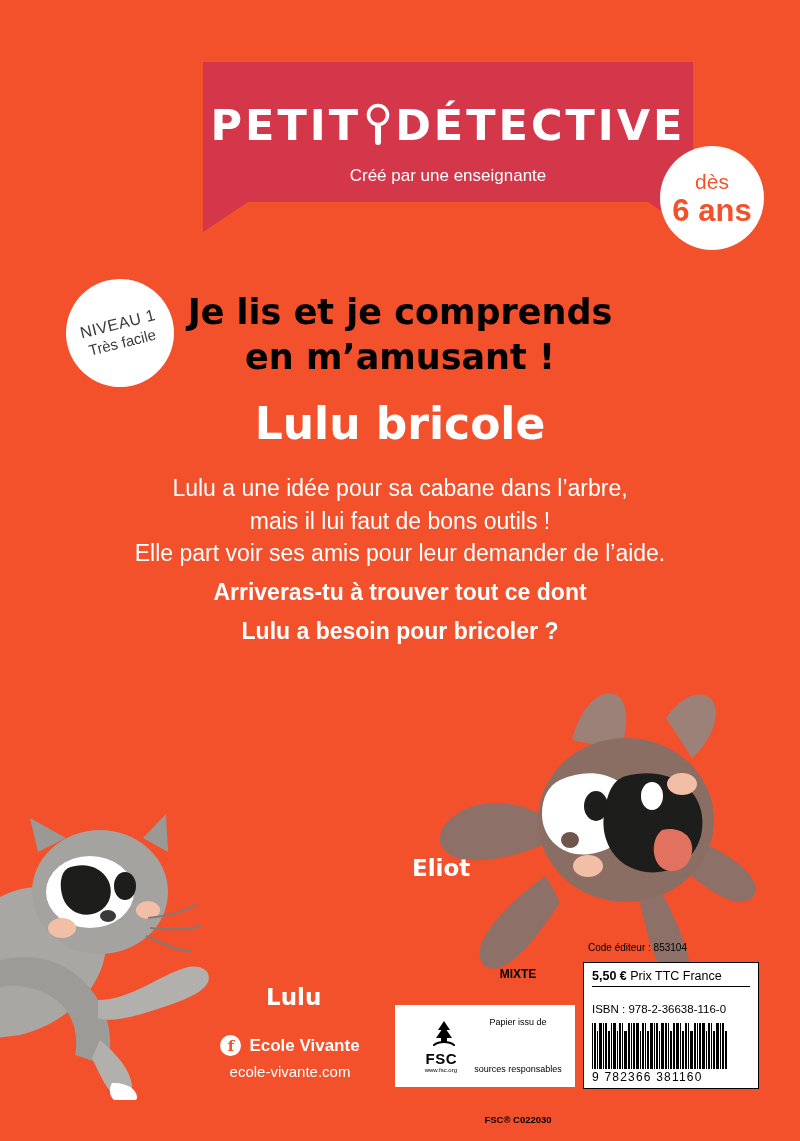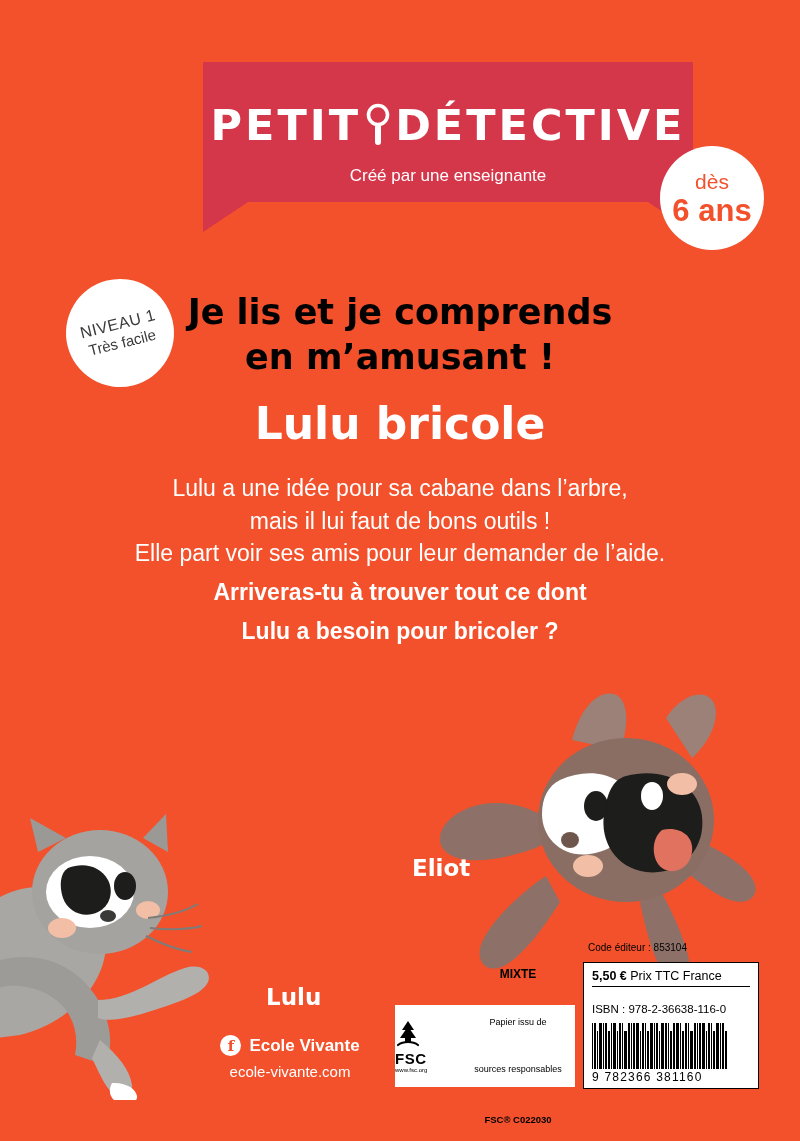--- a/index.html
+++ b/index.html
@@ -219,21 +219,21 @@
     width: 180px;
     height: 82px;
     background: #ffffff;
     display: flex;
     align-items: stretch;
   }
   .fsc-left {
     width: 62px;
     display: flex;
     flex-direction: column;
-    align-items: flex-start;
+    align-items: flex-end;
     justify-content: center;
     color: #000000;
   }
   .fsc-left .tree svg { display: block; }
   .fsc-left .fsc-word {
     font-size: 15px;
     font-weight: bold;
     letter-spacing: .5px;
     margin-top: 1px;
   }

